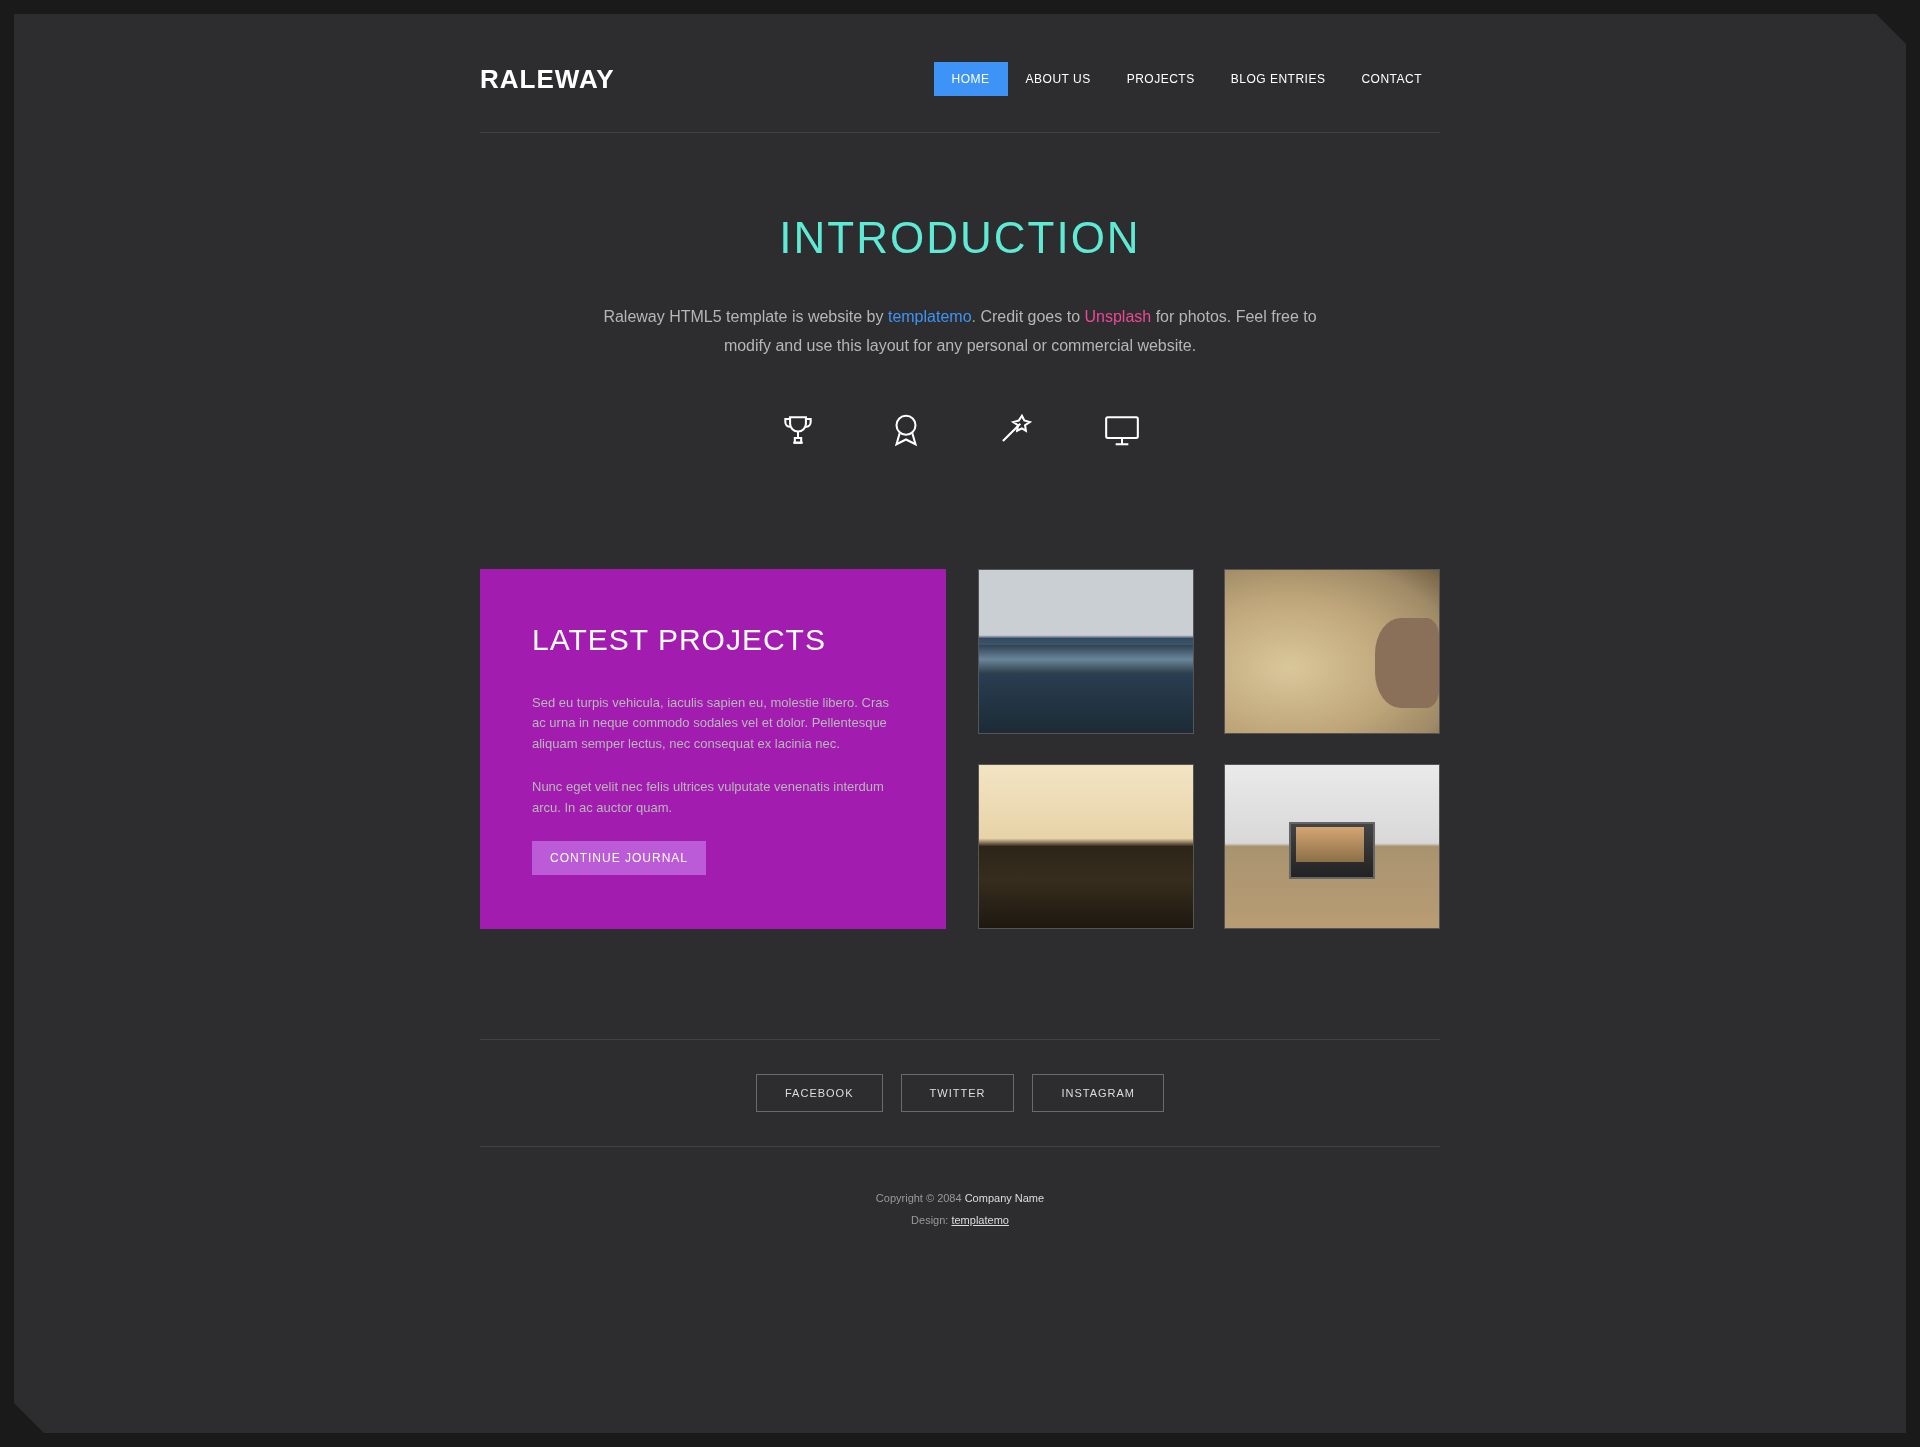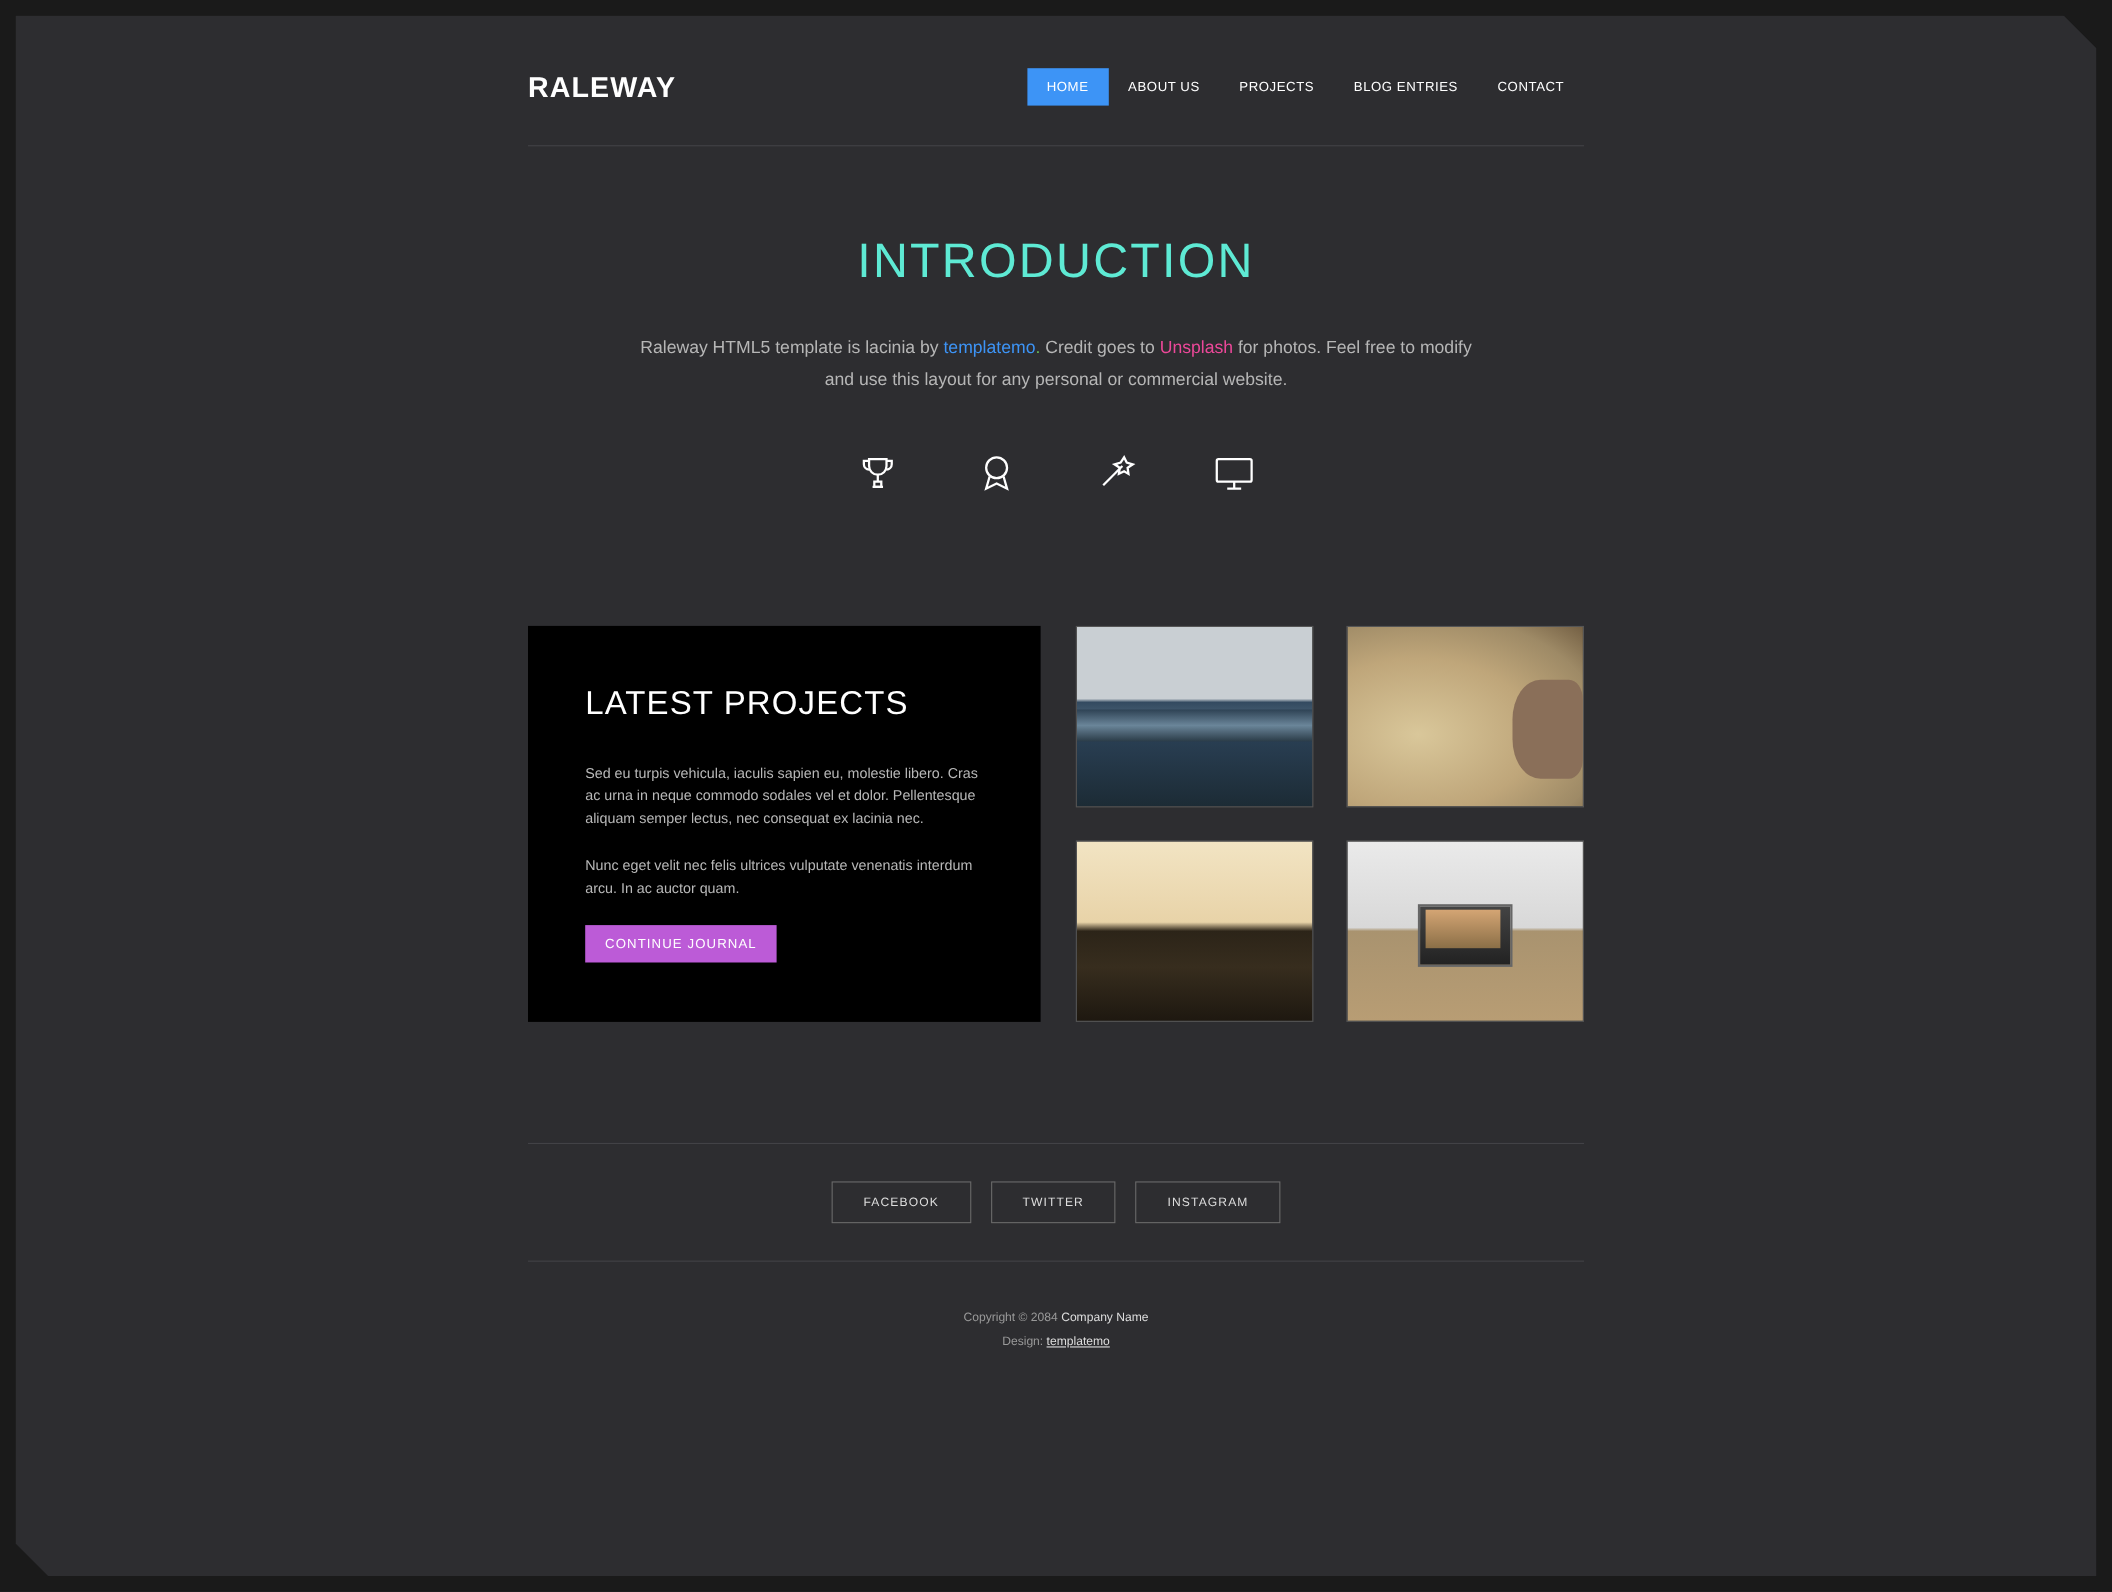--- a/index.html
+++ b/index.html
@@ -76,21 +76,21 @@
     color:#fff;
     stroke:#fff;
   }
   .project-sec{
     display:flex;
     gap:32px;
     align-items:stretch;
   }
   .proj-left{
     flex:0 0 466px;
-    background:#000000;
+    background:#a21caf;
     padding:54px 52px;
   }
   .proj-left h2{
     color:#fff;
     font-size:30px;
     font-weight:400;
     letter-spacing:1px;
     margin-bottom:36px;
   }
   .proj-left p{
@@ -186,21 +186,21 @@
           <li>
               <a href="#">CONTACT</a>
             </li>
         </ul>
       </nav>
     </header>
 
     <section class="intro">
       <h1>INTRODUCTION</h1>
       <p>
-        <span>Raleway HTML5 template is lacinia by </span><a href="#" class="tmpl">templatemo</a><span class="dot">.</span><span> Credit goes to </span><a href="#" class="unsp">Unsplash</a><span> for photos. Feel free to modify and use this layout for any personal or commercial website.</span>
+        <span>Raleway HTML5 template is website by </span><a href="#" class="tmpl">templatemo</a><span class="dot">.</span><span> Credit goes to </span><a href="#" class="unsp">Unsplash</a><span> for photos. Feel free to modify and use this layout for any personal or commercial website.</span>
       </p>
       <div class="icon-row">
         <svg class="ic" viewBox="0 0 24 24" fill="none" stroke="currentColor" stroke-width="1.3">
             <path d="M7 4h10v4a5 5 0 0 1-10 0V4z"></path>
             <path d="M7 5H4v2a3 3 0 0 0 3 3"></path>
             <path d="M17 5h3v2a3 3 0 0 1-3 3"></path>
             <path d="M12 13v4"></path>
             <path d="M9 20h6"></path>
             <path d="M10 17h4v3h-4z"></path>
           </svg>

